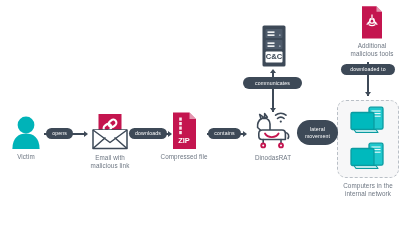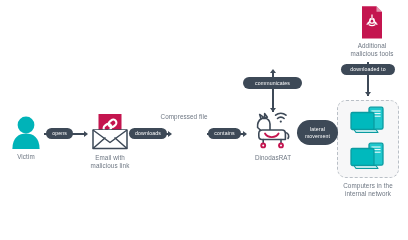--- a/index.html
+++ b/index.html
@@ -125,20 +125,32 @@
     </div>
     <div class="node-label">Email with
 malicious link</div>
   </div>
 
   <div class="line" style="left:130px; top:133.2px; width:40px; height:1.6px;"></div>
   <div class="pill" style="left:129px; top:128px; width:38px; height:11px;">downloads</div>
   <div class="arrow arrow-right" style="left:168px; top:131px;"></div>
 
   <div class="node" style="left:156px; top:111px; width:56px;">
+    <div class="icon-box" style="height:40px;">
+      <svg width="30" height="40" viewBox="0 0 30 40">
+        <path d="M4 1.5 H20.5 L27 8 V38 H4 Z" fill="#c4154f"></path>
+        <path d="M20.5 1.5 L27 8 H20.5 Z" fill="#ffffff" opacity="0.55"></path>
+
+        <rect x="10.2" y="6.5" width="2.6" height="3.2" fill="#ffffff" opacity="0.9"></rect>
+        <rect x="10.2" y="11" width="2.6" height="3.2" fill="#ffffff" opacity="0.9"></rect>
+        <rect x="10.2" y="15.5" width="2.6" height="3.2" fill="#ffffff" opacity="0.9"></rect>
+        <rect x="10.2" y="20" width="2.6" height="3.2" fill="#ffffff" opacity="0.9"></rect>
+        <text x="15" y="32" font-family="Liberation Sans, sans-serif" font-size="7.4" font-weight="bold" fill="#ffffff" text-anchor="middle">ZIP</text>
+      </svg>
+    </div>
     <div class="node-label">Compressed file</div>
   </div>
 
   <div class="line" style="left:207px; top:133.2px; width:38px; height:1.6px;"></div>
   <div class="pill" style="left:208px; top:128px; width:33px; height:11px;">contains</div>
   <div class="arrow arrow-right" style="left:243px; top:131px;"></div>
 
   <div class="node" style="left:245px; top:108px; width:56px;">
     <div class="icon-box" style="height:44px;">
       <svg width="46" height="44" viewBox="0 0 46 44">
@@ -164,20 +176,40 @@
         <circle cx="31" cy="37.4" r="2.9" fill="#c4154f"></circle>
         <circle cx="13.2" cy="37.4" r="1" fill="#ffffff"></circle>
         <circle cx="31" cy="37.4" r="1" fill="#ffffff"></circle>
 
         <path d="M35.4 24.5 C38.6 25 39.4 28 38 30.5" fill="none" stroke="#3d4957" stroke-width="1.6" stroke-linecap="round"></path>
       </svg>
     </div>
     <div class="node-label">DinodasRAT</div>
   </div>
 
+  <div class="node" style="left:256px; top:24px; width:36px;">
+    <div class="icon-box" style="height:44px;">
+      <svg width="30" height="44" viewBox="0 0 30 44">
+        <rect x="3.5" y="1.5" width="23" height="41" rx="1.6" fill="#3d4957"></rect>
+
+        <rect x="6.5" y="5" width="17" height="9" rx="1" fill="#4e5b6b"></rect>
+        <rect x="8.5" y="7.4" width="7" height="1.5" fill="#ffffff"></rect>
+        <rect x="8.5" y="10.4" width="7" height="1.5" fill="#ffffff"></rect>
+        <circle cx="20.8" cy="11.2" r="0.9" fill="#9aa4b0"></circle>
+
+        <rect x="6.5" y="16" width="17" height="9" rx="1" fill="#4e5b6b"></rect>
+        <rect x="8.5" y="18.4" width="7" height="1.5" fill="#ffffff"></rect>
+        <rect x="8.5" y="21.4" width="7" height="1.5" fill="#ffffff"></rect>
+        <circle cx="20.8" cy="22.2" r="0.9" fill="#9aa4b0"></circle>
+
+        <rect x="6.5" y="27.5" width="17" height="11" rx="1" fill="#ffffff"></rect>
+        <text x="15" y="35.4" font-family="Liberation Sans, sans-serif" font-size="7.6" font-weight="bold" fill="#3d4957" text-anchor="middle">C&amp;C</text>
+      </svg>
+    </div>
+  </div>
 
   <div class="arrow arrow-up" style="left:270px; top:69px;"></div>
   <div class="line" style="left:272.2px; top:72px; width:1.6px; height:40px;"></div>
   <div class="arrow arrow-down" style="left:270px; top:108px;"></div>
   <div class="pill" style="left:243px; top:77px; width:59px; height:12px;">communicates</div>
 
   <div class="line" style="left:297px; top:132.2px; width:40px; height:1.6px;"></div>
   <div class="pill" style="left:297px; top:120px; width:41px; height:25px; border-radius:14px;">lateral
 movement</div>
   <div class="arrow arrow-right" style="left:332px; top:129.5px;"></div>

